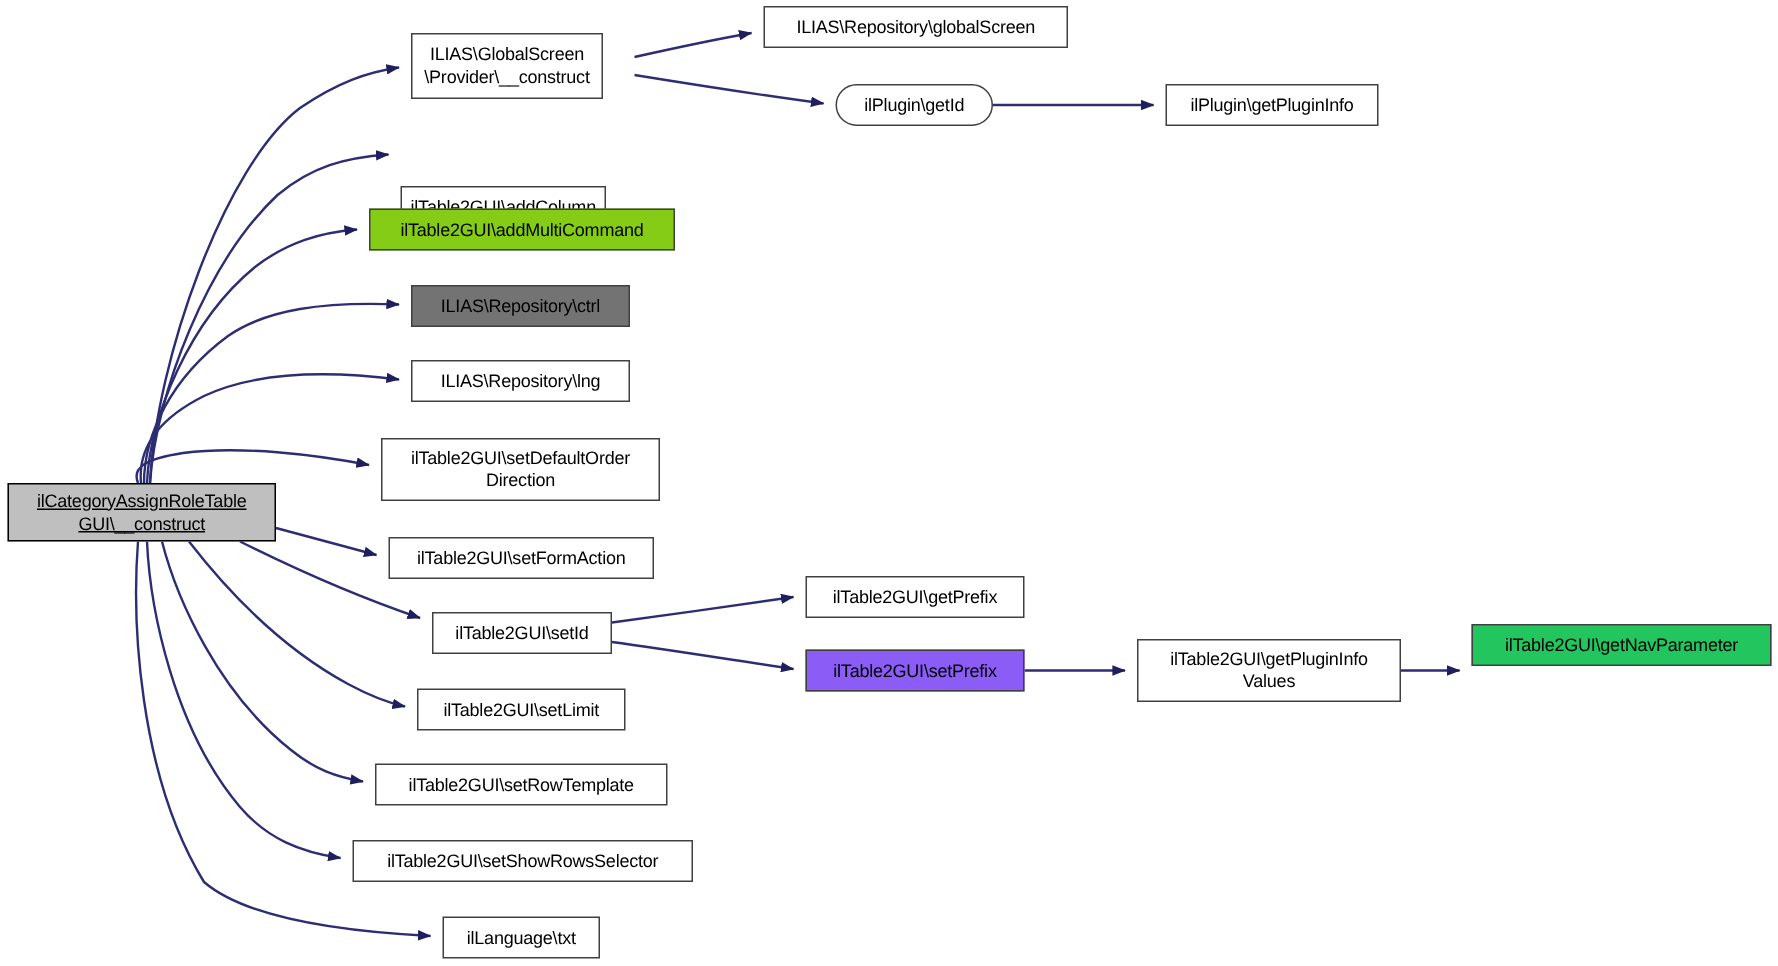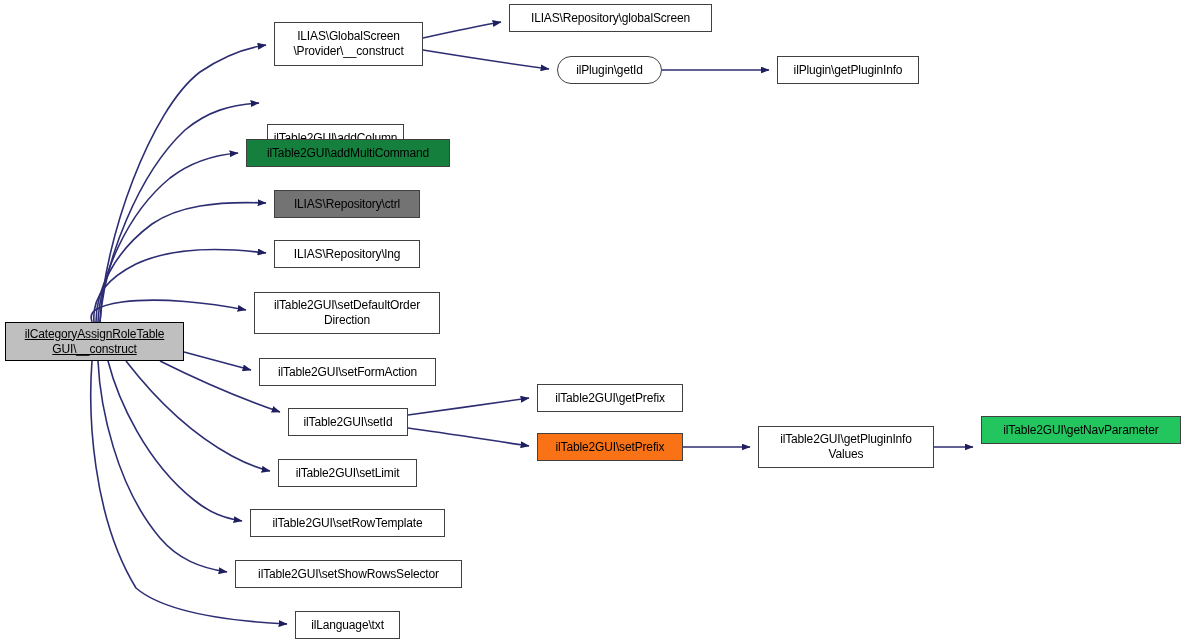--- a/index.html
+++ b/index.html
@@ -81,37 +81,37 @@
         <path d="M 408 415 C 445 410 495 403 529 398" fill="none" stroke="#2d2d73" stroke-width="1.6" marker-end="url(#arrowhead)"></path>
         <path d="M 408 428 C 445 433 495 441 529 446" fill="none" stroke="#2d2d73" stroke-width="1.6" marker-end="url(#arrowhead)"></path>
         <path d="M 683 447 C 708 447 730 447 750 447" fill="none" stroke="#2d2d73" stroke-width="1.6" marker-end="url(#arrowhead)"></path>
         <path d="M 934 447 C 949 447 962 447 973 447" fill="none" stroke="#2d2d73" stroke-width="1.6" marker-end="url(#arrowhead)"></path>
       </g>
   </svg>
 
   <div id="nodes-layer">
       <div class="node root" style="left: 5px; top: 322px; width: 179px; height: 39px; background: rgb(191, 191, 191);"><span class="node-label">ilCategoryAssignRoleTable
 GUI\__construct</span></div>
-      <div class="node" style="left: 274px; top: 22px; width: 149px; height: 44px; background: rgb(255, 255, 255); border-color: rgb(64, 64, 64);"><span class="node-label">ILIAS\GlobalScreen
+      <div class="node" style="left: 274px; top: 22px; width: 128px; height: 44px; background: rgb(255, 255, 255); border-color: rgb(64, 64, 64);"><span class="node-label">ILIAS\GlobalScreen
 \Provider\__construct</span></div>
       <div class="node" style="left: 509px; top: 4px; width: 203px; height: 28px; background: rgb(255, 255, 255); border-color: rgb(64, 64, 64);"><span class="node-label">ILIAS\Repository\globalScreen</span></div>
       <div class="node" style="left: 557px; top: 56px; width: 105px; height: 28px; background: rgb(255, 255, 255); border-color: rgb(64, 64, 64); border-radius: 14px;"><span class="node-label">ilPlugin\getId</span></div>
       <div class="node" style="left: 777px; top: 56px; width: 142px; height: 28px; background: rgb(255, 255, 255); border-color: rgb(64, 64, 64);"><span class="node-label">ilPlugin\getPluginInfo</span></div>
       <div class="node" style="left: 267px; top: 89px; width: 137px; height: 28px; background: rgb(255, 255, 255); border-color: rgb(64, 64, 64); margin-top: 35px;"><span class="node-label">ilTable2GUI\addColumn</span></div>
-      <div class="node" style="left: 246px; top: 139px; width: 204px; height: 28px; background: #15803d; border-color: rgb(64, 64, 64);"><span class="node-label">ilTable2GUI\addMultiCommand</span></div>
+      <div class="node" style="left: 246px; top: 139px; width: 204px; height: 28px; background: #84cc16; border-color: rgb(64, 64, 64);"><span class="node-label">ilTable2GUI\addMultiCommand</span></div>
       <div class="node" style="left: 274px; top: 190px; width: 146px; height: 28px; background: #737373; border-color: rgb(64, 64, 64);"><span class="node-label">ILIAS\Repository\ctrl</span></div>
       <div class="node" style="left: 274px; top: 240px; width: 146px; height: 28px; background: rgb(255, 255, 255); border-color: rgb(64, 64, 64);"><span class="node-label">ILIAS\Repository\lng</span></div>
       <div class="node" style="left: 254px; top: 292px; width: 186px; height: 42px; background: rgb(255, 255, 255); border-color: rgb(64, 64, 64);"><span class="node-label">ilTable2GUI\setDefaultOrder
 Direction</span></div>
       <div class="node" style="left: 259px; top: 358px; width: 177px; height: 28px; background: rgb(255, 255, 255); border-color: rgb(64, 64, 64);"><span class="node-label">ilTable2GUI\setFormAction</span></div>
       <div class="node" style="left: 288px; top: 408px; width: 120px; height: 28px; background: rgb(255, 255, 255); border-color: rgb(64, 64, 64);"><span class="node-label">ilTable2GUI\setId</span></div>
       <div class="node" style="left: 278px; top: 459px; width: 139px; height: 28px; background: rgb(255, 255, 255); border-color: rgb(64, 64, 64);"><span class="node-label">ilTable2GUI\setLimit</span></div>
       <div class="node" style="left: 250px; top: 509px; width: 195px; height: 28px; background: rgb(255, 255, 255); border-color: rgb(64, 64, 64);"><span class="node-label">ilTable2GUI\setRowTemplate</span></div>
       <div class="node" style="left: 235px; top: 560px; width: 227px; height: 28px; background: rgb(255, 255, 255); border-color: rgb(64, 64, 64);"><span class="node-label">ilTable2GUI\setShowRowsSelector</span></div>
       <div class="node" style="left: 295px; top: 611px; width: 105px; height: 28px; background: rgb(255, 255, 255); border-color: rgb(64, 64, 64);"><span class="node-label">ilLanguage\txt</span></div>
       <div class="node" style="left: 537px; top: 384px; width: 146px; height: 28px; background: rgb(255, 255, 255); border-color: rgb(64, 64, 64);"><span class="node-label">ilTable2GUI\getPrefix</span></div>
-      <div class="node" style="left: 537px; top: 433px; width: 146px; height: 28px; background: #f97316; border-color: rgb(64, 64, 64);"><span class="node-label">ilTable2GUI\setPrefix</span></div>
+      <div class="node" style="left: 537px; top: 433px; width: 146px; height: 28px; background: #8b5cf6; border-color: rgb(64, 64, 64);"><span class="node-label">ilTable2GUI\setPrefix</span></div>
       <div class="node" style="left: 758px; top: 426px; width: 176px; height: 42px; background: rgb(255, 255, 255); border-color: rgb(64, 64, 64);"><span class="node-label">ilTable2GUI\getPluginInfo
 Values</span></div>
       <div class="node" style="left: 981px; top: 416px; width: 200px; height: 28px; background: #22c55e; border-color: rgb(64, 64, 64);"><span class="node-label">ilTable2GUI\getNavParameter</span></div>
     </div>
 
 </div>
 
 </body></html>

